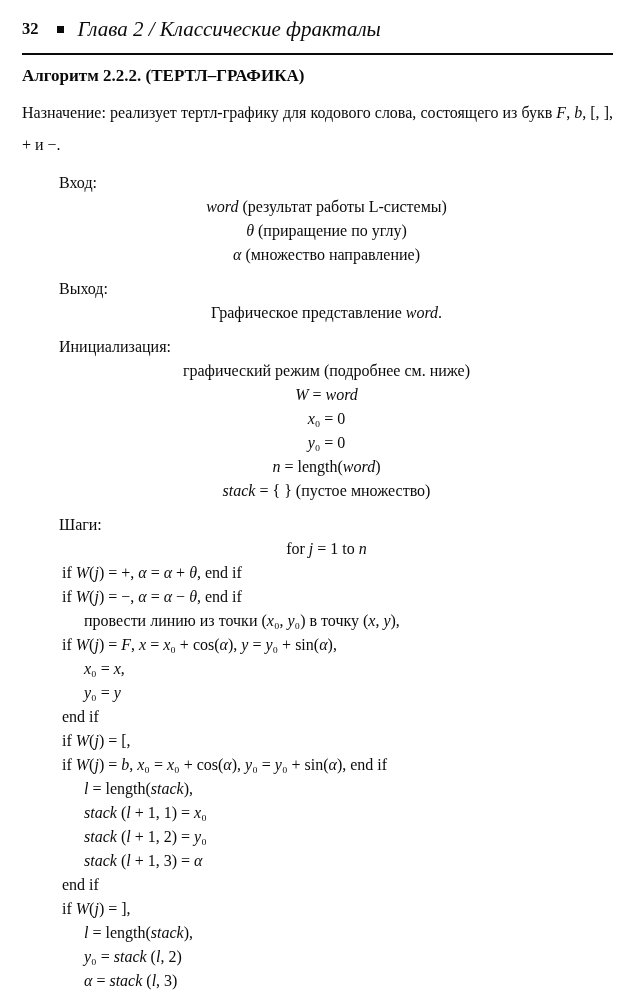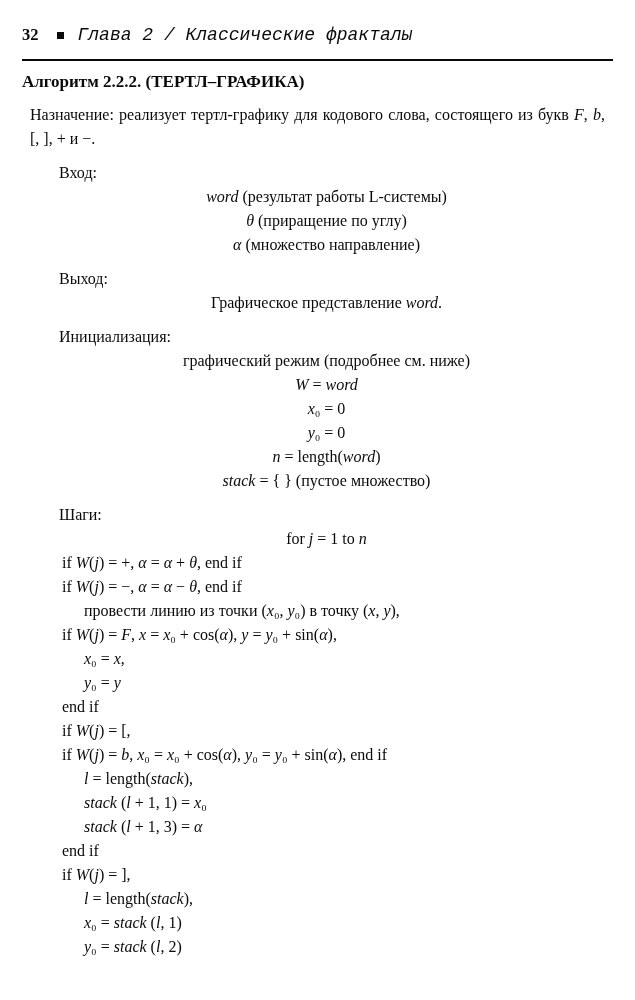--- a/index.html
+++ b/index.html
@@ -12,59 +12,58 @@
   }
   body {
     font-family: "Liberation Serif", "DejaVu Serif", serif;
     color: #0a0a0a;
     font-size: 16px;
   }
   .page {
     box-sizing: border-box;
     width: 635px;
     height: 1000px;
-    padding: 24px 22px 0 22px;
+    padding: 18px 22px 0 22px;
   }
   .running-head {
     display: flex;
     align-items: center;
     height: 22px;
   }
   .page-number {
     font-weight: bold;
     font-size: 16.5px;
   }
   .head-bullet {
     display: inline-block;
     width: 7px;
     height: 7px;
     background: #0a0a0a;
     margin: 0 14px 0 18px;
     flex: 0 0 auto;
   }
   .chapter-title {
     font-style: italic;
-    font-size: 18px;
-    font-family: Liberation Mono, monospace;
+    font-size: 21px;
   }
   .rule {
     border: none;
     border-top: 2px solid #0a0a0a;
     margin: 13px 0 0 0;
   }
   .algo-title {
     font-weight: bold;
     font-size: 17px;
     margin: 10px 0 10px 0;
     line-height: 22px;
   }
   .purpose {
-    margin: 8px;
+    margin: 0;
     text-align: justify;
-    line-height: 24px;
+    line-height: 32px;
   }
   .section {
     margin-top: 10px;
   }
   .section-heading {
     line-height: 24px;
     margin-left: 37px;
   }
   .line {
     line-height: 24px;
@@ -119,22 +118,23 @@
         <div class="line indent-2"><span>if </span><i>W</i><span>(</span><i>j</i><span>) = −, </span><i>α</i><span> = </span><i>α</i><span> − </span><i>θ</i><span>, end if</span></div>
         <div class="line indent-3"><span>провести линию из точки (</span><i>x</i><span>₀, </span><i>y</i><span>₀) в точку (</span><i>x</i><span>, </span><i>y</i><span>),</span></div>
         <div class="line indent-2"><span>if </span><i>W</i><span>(</span><i>j</i><span>) = </span><i>F</i><span>, </span><i>x</i><span> = </span><i>x</i><span>₀ + cos(</span><i>α</i><span>), </span><i>y</i><span> = </span><i>y</i><span>₀ + sin(</span><i>α</i><span>),</span></div>
         <div class="line indent-3"><i>x</i><span>₀ = </span><i>x</i><span>,</span></div>
         <div class="line indent-3"><i>y</i><span>₀ = </span><i>y</i></div>
         <div class="line indent-2"><span>end if</span></div>
         <div class="line indent-2"><span>if </span><i>W</i><span>(</span><i>j</i><span>) = [,</span></div>
         <div class="line indent-2"><span>if </span><i>W</i><span>(</span><i>j</i><span>) = </span><i>b</i><span>, </span><i>x</i><span>₀ = </span><i>x</i><span>₀ + cos(</span><i>α</i><span>), </span><i>y</i><span>₀ = </span><i>y</i><span>₀ + sin(</span><i>α</i><span>), end if</span></div>
         <div class="line indent-3"><i>l</i><span> = length(</span><i>stack</i><span>),</span></div>
         <div class="line indent-3"><i>stack</i><span> (</span><i>l</i><span> + 1, 1) = </span><i>x</i><span>₀</span></div>
+        <div class="line indent-3"><i>stack</i><span> (</span><i>l</i><span> + 1, 2) = </span><i>y</i><span>₀</span></div>
         <div class="line indent-3"><i>stack</i><span> (</span><i>l</i><span> + 1, 3) = </span><i>α</i></div>
         <div class="line indent-2"><span>end if</span></div>
         <div class="line indent-2"><span>if </span><i>W</i><span>(</span><i>j</i><span>) = ],</span></div>
         <div class="line indent-3"><i>l</i><span> = length(</span><i>stack</i><span>),</span></div>
-        <div class="line indent-3"><i>x</i><span>₀ = </span><i>stack</i><span> (</span><i>l</i><span>, 1)</span></div>
         <div class="line indent-3"><i>y</i><span>₀ = </span><i>stack</i><span> (</span><i>l</i><span>, 2)</span></div>
+        <div class="line indent-3"><i>α</i><span> = </span><i>stack</i><span> (</span><i>l</i><span>, 3)</span></div>
       </div>
     </div>
 
 </div>
 
 </body></html>

